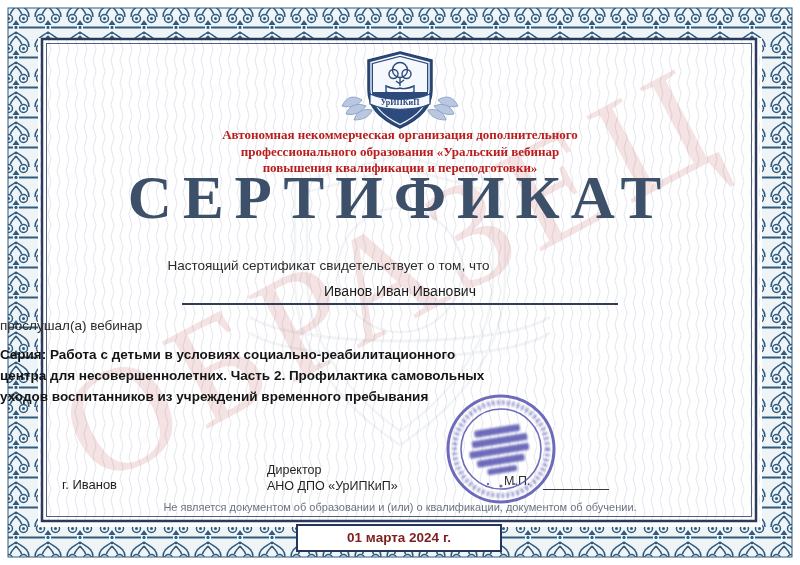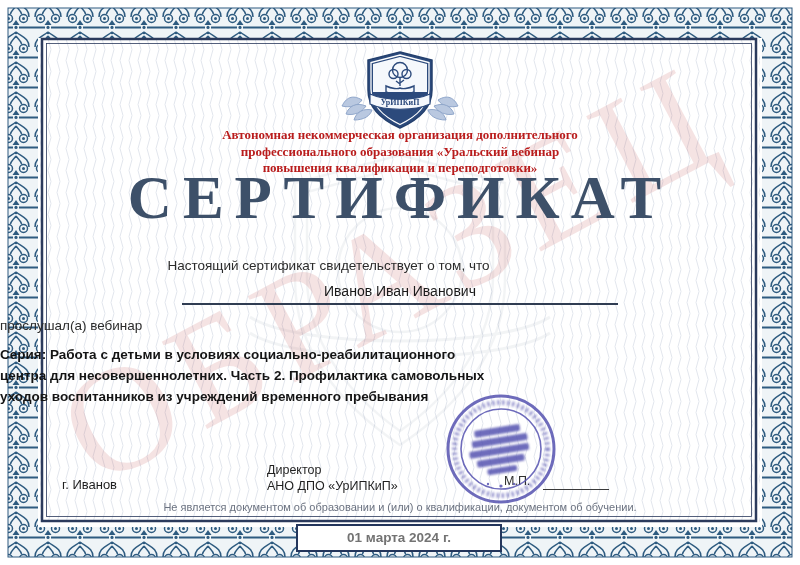--- a/index.html
+++ b/index.html
@@ -36,21 +36,21 @@
     font-size:13.5px;font-weight:bold;line-height:21px;color:#141414;
   }
   .city{position:absolute;left:62px;top:477px;font-size:13px;color:#1f1f1f;}
   .signatory{position:absolute;left:267px;top:463px;font-size:12.5px;line-height:15.5px;color:#1f1f1f;}
   .seal-mark{position:absolute;left:504px;top:474px;font-size:12.5px;color:#30302f;}
   .sig-line{position:absolute;left:543px;top:489px;width:66px;border-bottom:1.5px solid #3a3a3a;}
   .disclaimer{position:absolute;left:0;top:501px;width:800px;text-align:center;font-size:11px;color:#6b7280;}
   .date-box{
     position:absolute;left:296px;top:524px;width:206px;height:28px;z-index:4;
     background:#ffffff;border:2px solid #24365c;box-sizing:border-box;
-    text-align:center;line-height:24px;font-size:13.5px;font-weight:bold;color:#737373;
+    text-align:center;line-height:24px;font-size:13.5px;font-weight:bold;color:#7f1d1d;
   }
   .stamp{position:absolute;left:444px;top:393px;z-index:3;}
   .logo{position:absolute;left:340px;top:48px;z-index:3;}
   .ghost{position:absolute;left:0;top:0;z-index:1;}
 </style>
 </head>
 <body>
 
 <div class="certificate">
 

